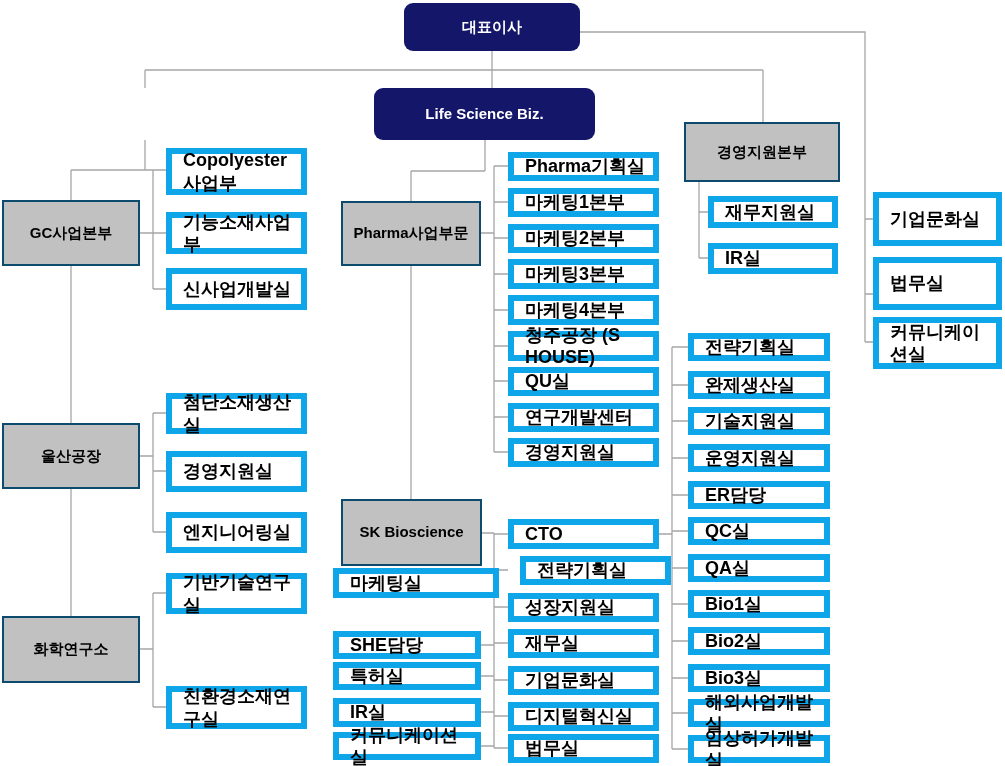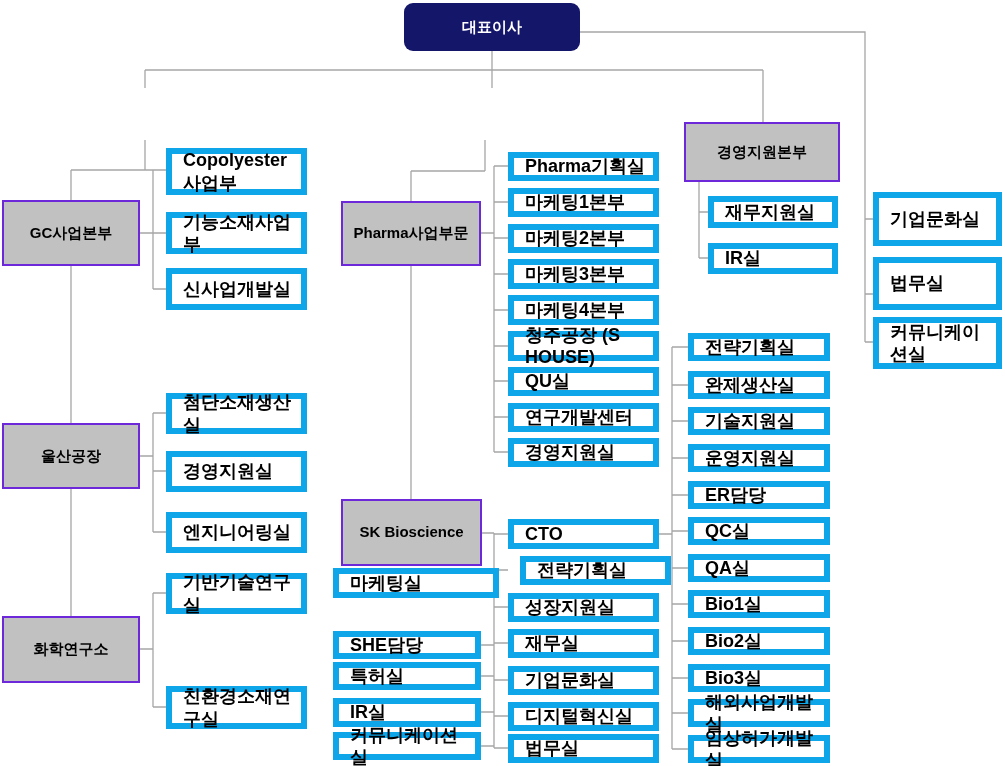--- a/index.html
+++ b/index.html
@@ -2,21 +2,21 @@
 <html><head>
 <meta charset="utf-8">
 <style>
   html,body{margin:0;padding:0;background:#fff;}
   .stage{position:relative;width:1005px;height:766px;background:#fff;overflow:hidden;
          font-family:"Liberation Sans","DejaVu Sans",sans-serif;}
   .lines{position:absolute;left:0;top:0;z-index:0;}
   .box{position:absolute;z-index:1;box-sizing:border-box;display:flex;align-items:center;
        font-weight:bold;font-size:15px;color:#000;line-height:1.25;white-space:pre-line;}
   .navy{background:#14166a;color:#fff;border-radius:9px;justify-content:center;text-align:center;}
-  .gray{background:#c1c1c1;border:2px solid #6d28d9;justify-content:center;text-align:left;}
+  .gray{background:#c1c1c1;border:2px solid #0c4a6e;justify-content:center;text-align:left;}
   .white{background:#fff;border:6px solid #0ea5e9;padding-left:11px;font-size:18px;}
 </style>
 </head>
 <body>
 
 <div class="stage">
 
   <svg class="lines" width="1005" height="766" viewBox="0 0 1005 766">
     <path fill="none" stroke="#a6a6a6" stroke-width="1.3" d="
       M492,51 V70 M145,70 H763 M145,70 V88 M492,70 V88 M763,70 V122
@@ -35,20 +35,21 @@
       M481,645 H494 M481,676 H494 M481,712 H494 M481,746 H494
       M408,579 H494 M408,579 V592
       M657,534 H672 M672,347 V749
       M672,347 H688 M672,385 H688 M672,421 H688 M672,458 H688 M672,495 H688
       M672,531 H688 M672,568 H688 M672,604 H688 M672,641 H688 M672,678 H688
       M672,713 H688 M672,749 H688
       M699,182 V258 M699,212 H708 M699,258 H708"></path>
   </svg>
 
   <div class="box navy" style="left:404px;top:3px;width:176px;height:48px">대표이사</div>
+  <div class="box navy" style="left:374px;top:88px;width:221px;height:52px">Life Science Biz.</div>
 
   <div class="box gray" style="left:2px;top:200px;width:138px;height:66px">GC사업본부</div>
   <div class="box white" style="left:166px;top:148px;width:141px;height:47px">Copolyester
 사업부</div>
   <div class="box white" style="left:166px;top:212px;width:141px;height:42px">기능소재사업부</div>
   <div class="box white" style="left:166px;top:268px;width:141px;height:42px">신사업개발실</div>
 
   <div class="box gray" style="left:2px;top:423px;width:138px;height:66px">울산공장</div>
   <div class="box white" style="left:166px;top:393px;width:141px;height:41px">첨단소재생산실</div>
   <div class="box white" style="left:166px;top:451px;width:141px;height:41px">경영지원실</div>

